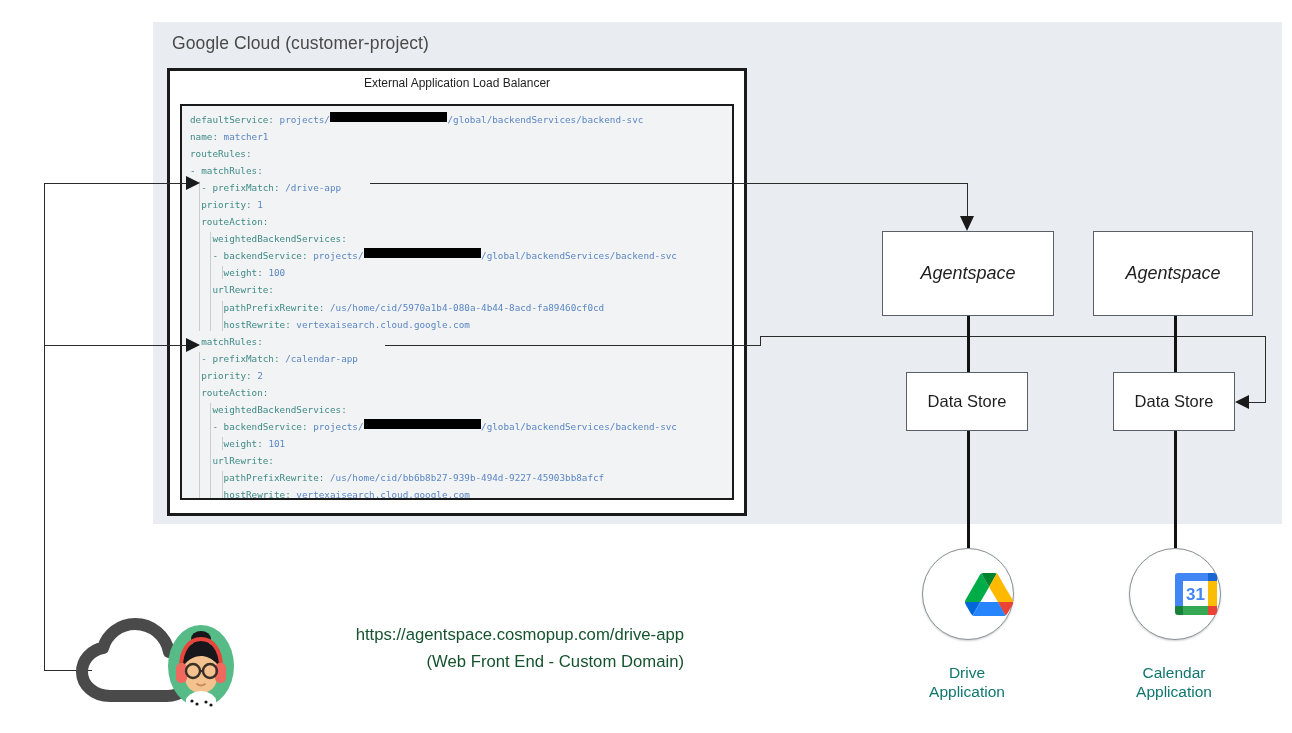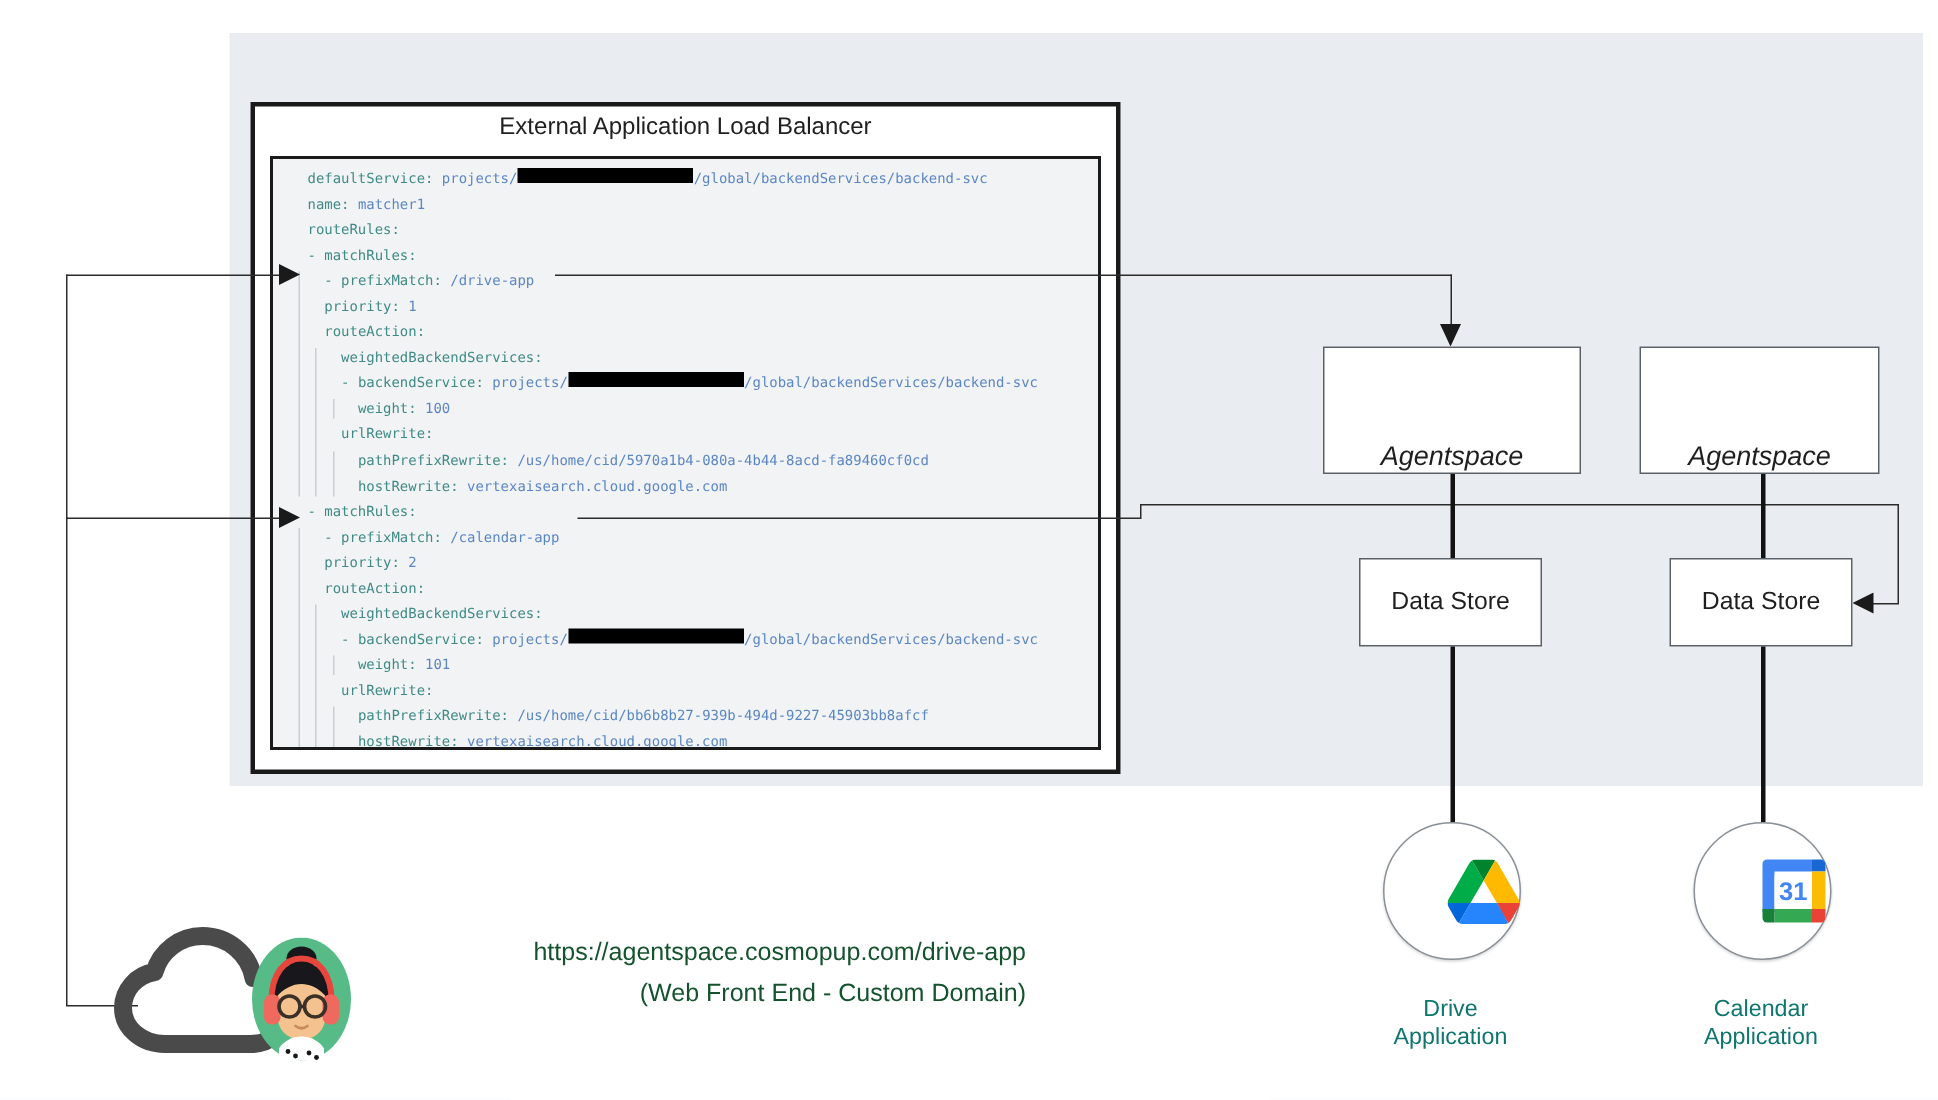--- a/index.html
+++ b/index.html
@@ -48,21 +48,21 @@
     background: #ffffff;
     border: 3px solid #1a1a1a;
     box-sizing: border-box;
   }
   #lb-title {
     position: absolute;
     left: 167px;
     top: 76px;
     width: 580px;
     text-align: center;
-    font-size: 16px;
+    font-size: 12px;
     color: #1f1f1f;
     white-space: nowrap;
   }
 
   
   #yaml-box {
     position: absolute;
     left: 180px;
     top: 104px;
     width: 554px;
@@ -74,21 +74,20 @@
   }
   #yaml-code {
     position: absolute;
     left: 8px;
     top: 5px;
     font-family: "DejaVu Sans Mono", "Liberation Mono", monospace;
     font-size: 9.3px;
     line-height: 17.05px;
     white-space: pre;
     color: #3f8a86;
-    margin-left: 15px;
   }
   .yk { color: #3f8a86; }
   .yv { color: #5b86c4; }
   .yp { color: #555555; }
   .redact {
     display: inline-block;
     background: #000000;
     color: transparent;
     vertical-align: baseline;
     height: 10px;
@@ -109,21 +108,20 @@
     box-sizing: border-box;
     display: flex;
     align-items: center;
     justify-content: center;
     font-size: 16.5px;
     color: #1f1f1f;
   }
   .node-box.italic {
     font-style: italic;
     font-size: 18px;
-    align-items: flex-end;
   }
 
   
   .ln-h {
     position: absolute;
     height: 0;
     border-top: 1.4px solid #2b2b2b;
   }
   .ln-v {
     position: absolute;
@@ -175,20 +173,21 @@
     width: 180px;
     height: 100px;
   }
 </style>
 </head>
 <body>
 
 <div id="canvas">
 
   <div id="gcp-container"></div>
+  <div id="gcp-label">Google Cloud (customer-project)</div>
 
   <div id="lb-box"></div>
   <div id="lb-title">External Application Load Balancer</div>
 
   <div id="yaml-box">
     <div id="yaml-code"><div><span class="yp"></span><span class="yk">defaultService: </span><span class="yv">projects/</span><span class="redact">&nbsp;&nbsp;&nbsp;&nbsp;&nbsp;&nbsp;&nbsp;&nbsp;&nbsp;&nbsp;&nbsp;&nbsp;&nbsp;&nbsp;&nbsp;&nbsp;&nbsp;&nbsp;&nbsp;&nbsp;&nbsp;</span><span class="yv">/global/backendServices/backend-svc</span></div><div><span class="yp"></span><span class="yk">name: </span><span class="yv">matcher1</span></div><div><span class="yp"></span><span class="yk">routeRules:</span></div><div><span class="yp"></span><span class="yk">- matchRules:</span></div><div><span class="yp">  </span><span class="yk">- prefixMatch: </span><span class="yv">/drive-app</span></div><div><span class="yp">  </span><span class="yk">priority: </span><span class="yv">1</span></div><div><span class="yp">  </span><span class="yk">routeAction:</span></div><div><span class="yp">    </span><span class="yk">weightedBackendServices:</span></div><div><span class="yp">    </span><span class="yk">- backendService: </span><span class="yv">projects/</span><span class="redact">&nbsp;&nbsp;&nbsp;&nbsp;&nbsp;&nbsp;&nbsp;&nbsp;&nbsp;&nbsp;&nbsp;&nbsp;&nbsp;&nbsp;&nbsp;&nbsp;&nbsp;&nbsp;&nbsp;&nbsp;&nbsp;</span><span class="yv">/global/backendServices/backend-svc</span></div><div><span class="yp">      </span><span class="yk">weight: </span><span class="yv">100</span></div><div><span class="yp">    </span><span class="yk">urlRewrite:</span></div><div><span class="yp">      </span><span class="yk">pathPrefixRewrite: </span><span class="yv">/us/home/cid/5970a1b4-080a-4b44-8acd-fa89460cf0cd</span></div><div><span class="yp">      </span><span class="yk">hostRewrite: </span><span class="yv">vertexaisearch.cloud.google.com</span></div><div><span class="yp"></span><span class="yk">- matchRules:</span></div><div><span class="yp">  </span><span class="yk">- prefixMatch: </span><span class="yv">/calendar-app</span></div><div><span class="yp">  </span><span class="yk">priority: </span><span class="yv">2</span></div><div><span class="yp">  </span><span class="yk">routeAction:</span></div><div><span class="yp">    </span><span class="yk">weightedBackendServices:</span></div><div><span class="yp">    </span><span class="yk">- backendService: </span><span class="yv">projects/</span><span class="redact">&nbsp;&nbsp;&nbsp;&nbsp;&nbsp;&nbsp;&nbsp;&nbsp;&nbsp;&nbsp;&nbsp;&nbsp;&nbsp;&nbsp;&nbsp;&nbsp;&nbsp;&nbsp;&nbsp;&nbsp;&nbsp;</span><span class="yv">/global/backendServices/backend-svc</span></div><div><span class="yp">      </span><span class="yk">weight: </span><span class="yv">101</span></div><div><span class="yp">    </span><span class="yk">urlRewrite:</span></div><div><span class="yp">      </span><span class="yk">pathPrefixRewrite: </span><span class="yv">/us/home/cid/bb6b8b27-939b-494d-9227-45903bb8afcf</span></div><div><span class="yp">      </span><span class="yk">hostRewrite: </span><span class="yv">vertexaisearch.cloud.google.com</span></div></div>
   <div class="guide" style="left: 17.2px; top: 75.2px; height: 149.45px;"></div>
       <div class="guide" style="left: 28.4px; top: 126.35px; height: 98.3px;"></div>
       <div class="guide" style="left: 39.6px; top: 160.45px; height: 13.05px;"></div>
       <div class="guide" style="left: 39.6px; top: 194.55px; height: 30.1px;"></div>

